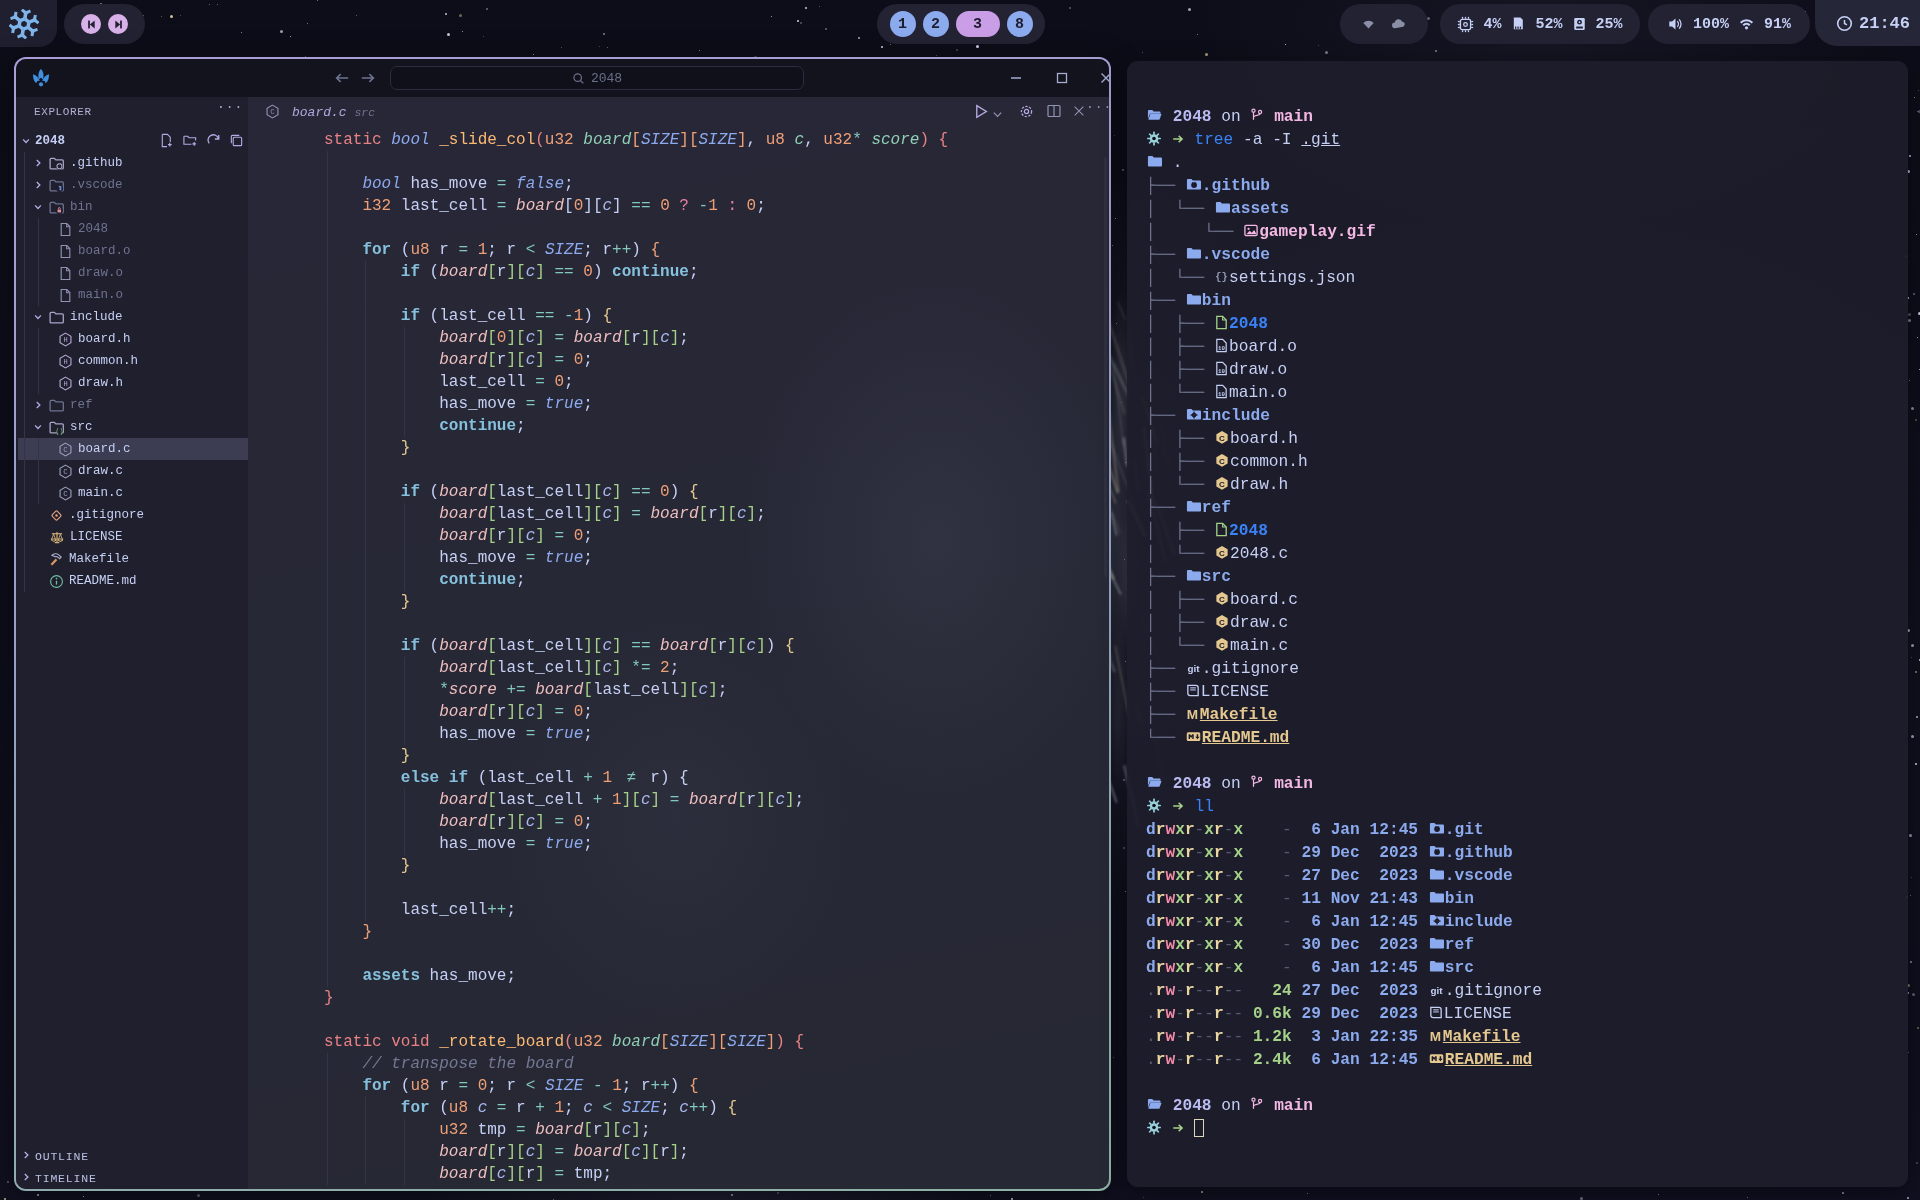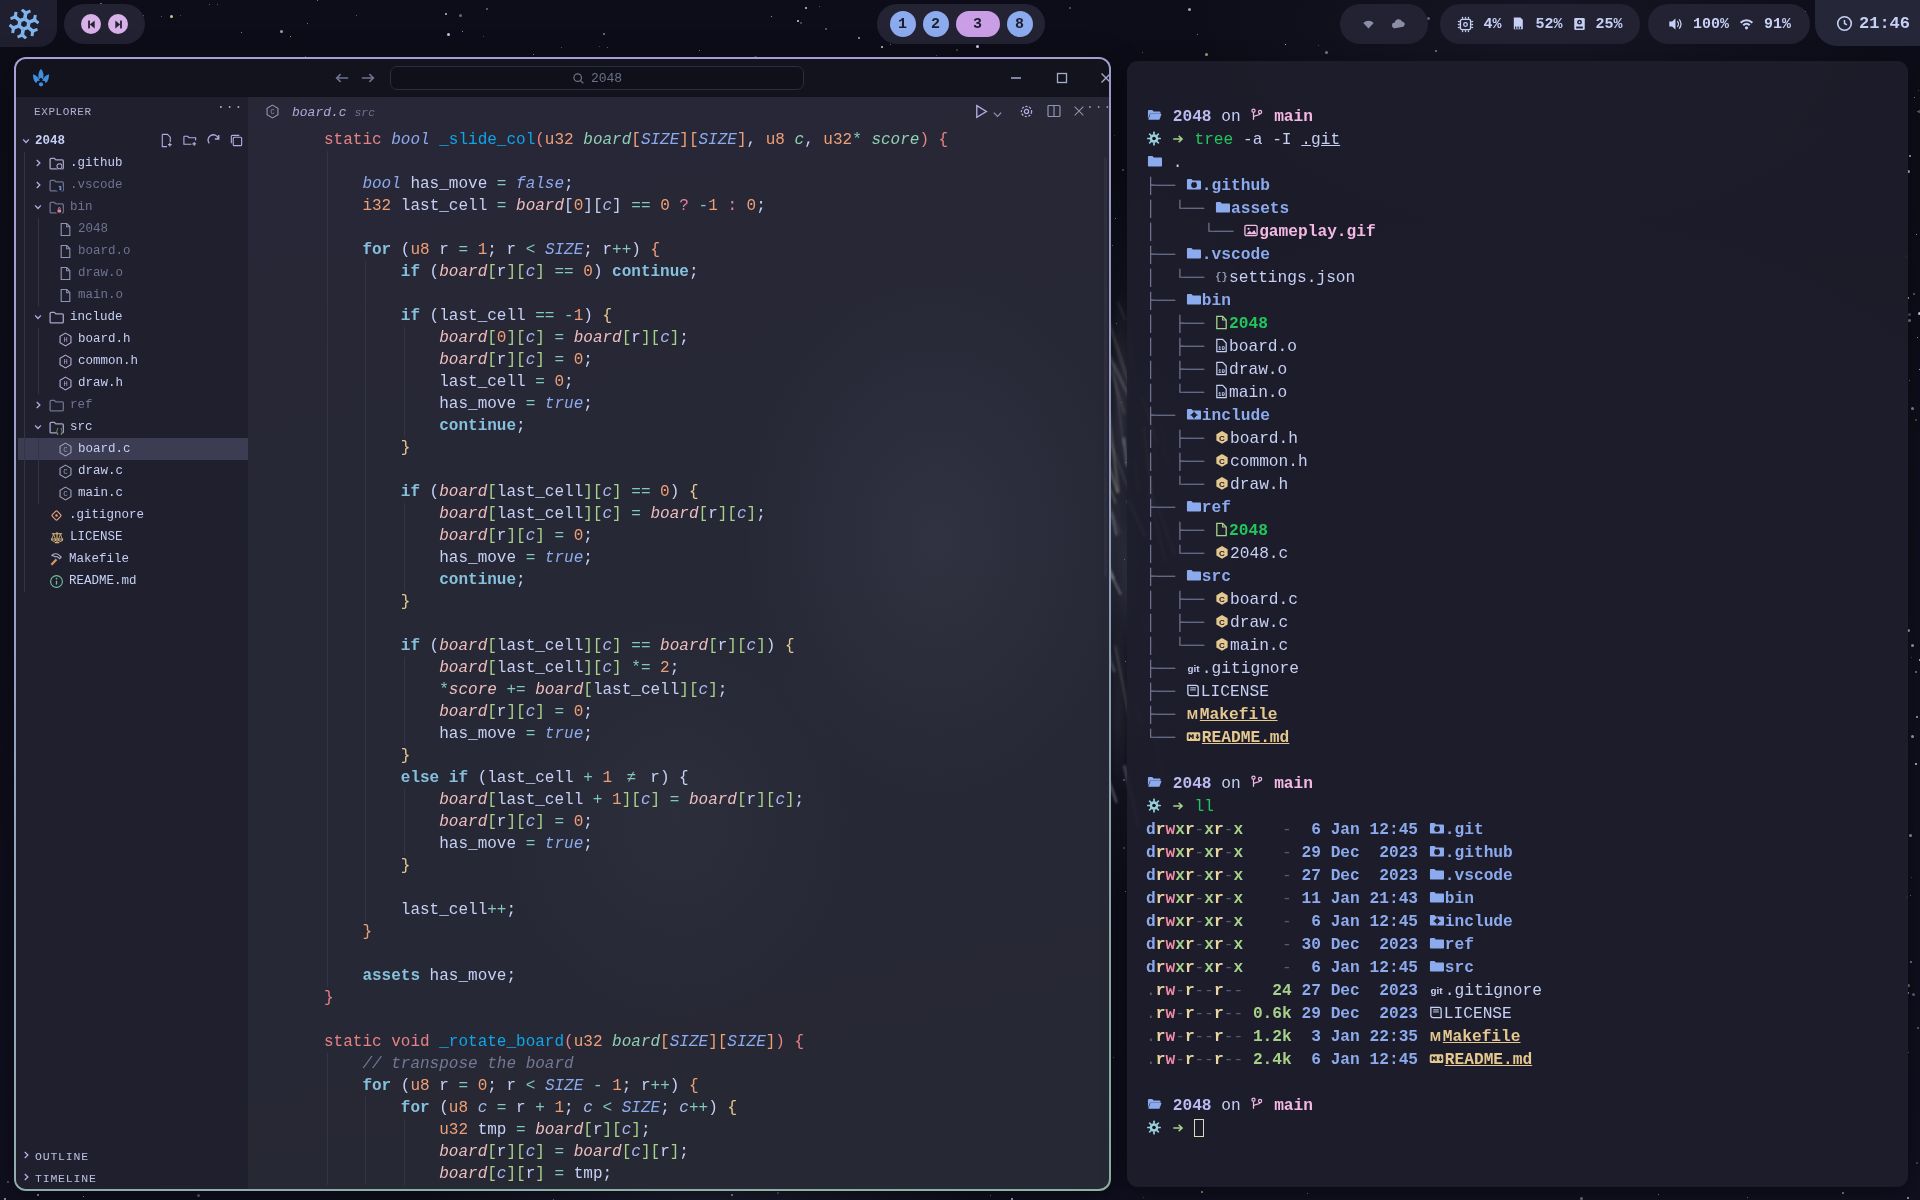--- a/index.html
+++ b/index.html
@@ -33,30 +33,30 @@
 .wbtn{position:absolute;top:11px;color:#a5adce;font-size:14px}
 .trow{position:absolute;left:2px;width:230px;height:22px;display:flex;align-items:center;color:#c6d0f5;font-size:12.5px;white-space:pre}
 .dim{color:#6e7390}
 .sel{background:#3c3c52}
 .chev{position:absolute;width:10px;height:10px}
 .si{flex:0 0 auto}
 #lnums{position:absolute;left:0;top:32px;width:50px;color:#7b81a0;font-size:16px;line-height:22px;text-align:right;white-space:pre;font-family:"Liberation Mono",monospace}
 #code{position:absolute;left:76px;top:32px;font-size:16px;line-height:22px;white-space:pre;color:#c6d0f5;font-family:"Liberation Mono",monospace}
 i{font-style:normal}
 i.r{color:#e78284}i.kw{color:#85c1dc;font-weight:700}i.ty{color:#ef9f76}i.n{color:#ef9f76}
-i.bi{color:#8caaee;font-style:italic}i.fn{color:#0ea5e9}i.op{color:#81c8be}i.q{color:#e882a2}
+i.bi{color:#8caaee;font-style:italic}i.fn{color:#fdba74}i.op{color:#81c8be}i.q{color:#e882a2}
 i.pb{color:#ef9f76}i.gb{color:#a6d189}i.yb{color:#e5c890}i.rb{color:#e78284}
 i.v{color:#eebebe;font-style:italic}i.vc{color:#aab9ee;font-style:italic}i.gi{color:#8fd0b4;font-style:italic}
 i.cm{color:#737994;font-style:italic}
 .lig{display:inline-block;width:19px;text-align:center}
 .ig{position:absolute;width:1px;background:#33334a}
 #termwin{position:absolute;left:1127px;top:61px;width:781px;height:1126px;border-radius:11px;background:rgba(29,29,43,0.93);box-shadow:0 6px 26px rgba(0,0,0,0.4)}
 #term{position:absolute;left:1146px;top:106px;font-size:16.2px;line-height:23px;white-space:pre;color:#c6d0f5;font-family:"Liberation Mono",monospace}
 
-i.tb{color:#8caaee;font-weight:700}i.tg{color:#22c55e}i.tp{color:#f4b8e4;font-weight:700}i.tgr{color:#737994}i.tlv{color:#babbf1;font-weight:700}
+i.tb{color:#8caaee;font-weight:700}i.tg{color:#3b82f6}i.tp{color:#f4b8e4;font-weight:700}i.tgr{color:#737994}i.tlv{color:#babbf1;font-weight:700}
 i.tu{text-decoration:underline}i.tyu{color:#e5c890;text-decoration:underline;font-weight:700}
 i.tbb{color:#8caaee;font-weight:700}i.gp{color:#f38ba8;font-weight:700}
 i.gg{color:#a6d189;font-weight:700}i.gy{color:#e8d5a0;font-weight:700}i.gd{color:#565b73}
 i.gB{color:#8caaee;font-weight:700}
 .ti{display:inline-block;vertical-align:-2px}
 </style></head><body>
 <div id="wall"></div>
 <div id="neb"></div>
 <div class="wisp" style="left:1122px;top:645px;width:1px;height:76px;background:rgba(234,222,188,0.44);transform:rotate(-11deg)"></div>
 <div class="wisp" style="left:1052px;top:318px;width:2px;height:46px;background:rgba(234,222,188,0.28);transform:rotate(-26deg)"></div>
@@ -784,21 +784,21 @@
       <path d="M6.1 6.5l1-1.2 1 .9zM11.1 6.5l-1-1.2-1 .9z" fill="#1b1b29"></path>
     </svg><i class="tbb">.git</i>
 <i class="gB">d</i><i class="gy">r</i><i class="gp">w</i><i class="gg">x</i><i class="gy">r</i><i class="gd">-</i><i class="gg">x</i><i class="gy">r</i><i class="gd">-</i><i class="gg">x</i>    <i class="gd">-</i> <i class="tb">29 Dec  2023</i> <svg class="ti" width="17" height="15" viewBox="0 0 16 16">
       <path d="M1 3.2c0-.7.5-1.2 1.2-1.2h3.6l1.5 1.6h7.5c.7 0 1.2.5 1.2 1.2v7.4c0 .7-.5 1.2-1.2 1.2H2.2c-.7 0-1.2-.5-1.2-1.2z" fill="#8caaee"></path>
       <circle cx="8.6" cy="8.6" r="3.1" fill="#1b1b29"></circle>
       <path d="M6.1 6.5l1-1.2 1 .9zM11.1 6.5l-1-1.2-1 .9z" fill="#1b1b29"></path>
     </svg><i class="tbb">.github</i>
 <i class="gB">d</i><i class="gy">r</i><i class="gp">w</i><i class="gg">x</i><i class="gy">r</i><i class="gd">-</i><i class="gg">x</i><i class="gy">r</i><i class="gd">-</i><i class="gg">x</i>    <i class="gd">-</i> <i class="tb">27 Dec  2023</i> <svg class="ti" width="17" height="15" viewBox="0 0 16 16">
       <path d="M1 3.2c0-.7.5-1.2 1.2-1.2h3.6l1.5 1.6h7.5c.7 0 1.2.5 1.2 1.2v7.4c0 .7-.5 1.2-1.2 1.2H2.2c-.7 0-1.2-.5-1.2-1.2z" fill="#8caaee"></path>
     </svg><i class="tbb">.vscode</i>
-<i class="gB">d</i><i class="gy">r</i><i class="gp">w</i><i class="gg">x</i><i class="gy">r</i><i class="gd">-</i><i class="gg">x</i><i class="gy">r</i><i class="gd">-</i><i class="gg">x</i>    <i class="gd">-</i> <i class="tb">11 Jan 21:43</i> <svg class="ti" width="17" height="15" viewBox="0 0 16 16">
+<i class="gB">d</i><i class="gy">r</i><i class="gp">w</i><i class="gg">x</i><i class="gy">r</i><i class="gd">-</i><i class="gg">x</i><i class="gy">r</i><i class="gd">-</i><i class="gg">x</i>    <i class="gd">-</i> <i class="tb">11 Nov 21:43</i> <svg class="ti" width="17" height="15" viewBox="0 0 16 16">
       <path d="M1 3.2c0-.7.5-1.2 1.2-1.2h3.6l1.5 1.6h7.5c.7 0 1.2.5 1.2 1.2v7.4c0 .7-.5 1.2-1.2 1.2H2.2c-.7 0-1.2-.5-1.2-1.2z" fill="#8caaee"></path>
     </svg><i class="tbb">bin</i>
 <i class="gB">d</i><i class="gy">r</i><i class="gp">w</i><i class="gg">x</i><i class="gy">r</i><i class="gd">-</i><i class="gg">x</i><i class="gy">r</i><i class="gd">-</i><i class="gg">x</i>    <i class="gd">-</i> <i class="tb"> 6 Jan 12:45</i> <svg class="ti" width="17" height="15" viewBox="0 0 16 16">
       <path d="M1 3.2c0-.7.5-1.2 1.2-1.2h3.6l1.5 1.6h7.5c.7 0 1.2.5 1.2 1.2v7.4c0 .7-.5 1.2-1.2 1.2H2.2c-.7 0-1.2-.5-1.2-1.2z" fill="#8caaee"></path>
       <circle cx="8.6" cy="8.6" r="2.6" fill="#1b1b29"></circle>
       <circle cx="8.6" cy="8.6" r="1" fill="#8caaee"></circle>
       <g stroke="#1b1b29" stroke-width="1.3">
         <line x1="8.6" y1="4.9" x2="8.6" y2="12.3"></line>
         <line x1="4.9" y1="8.6" x2="12.3" y2="8.6"></line>
       </g>

